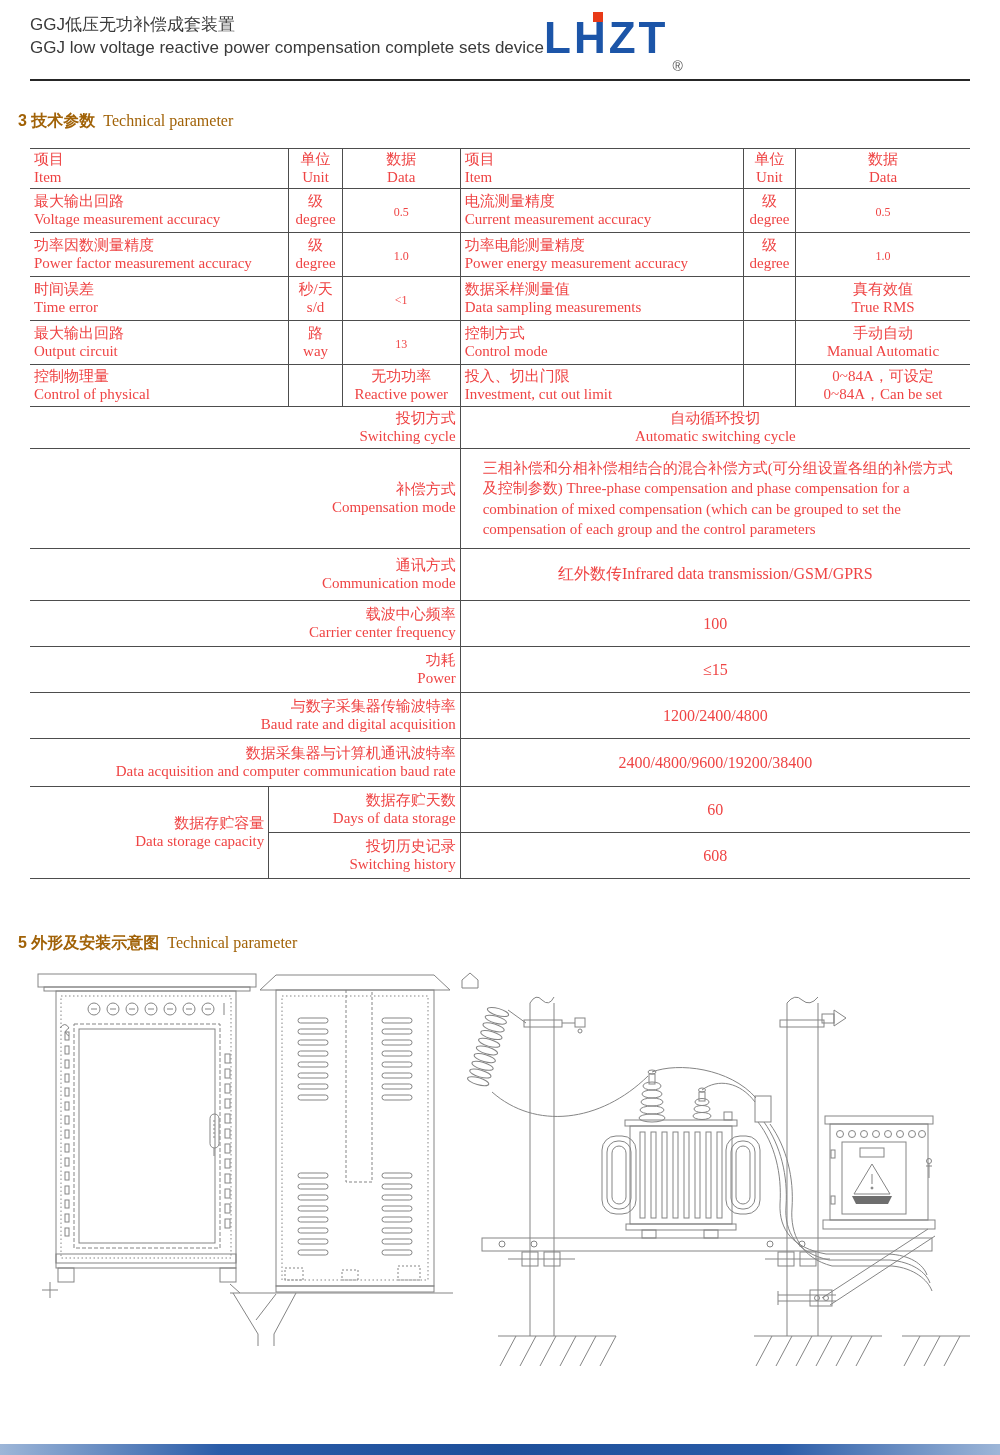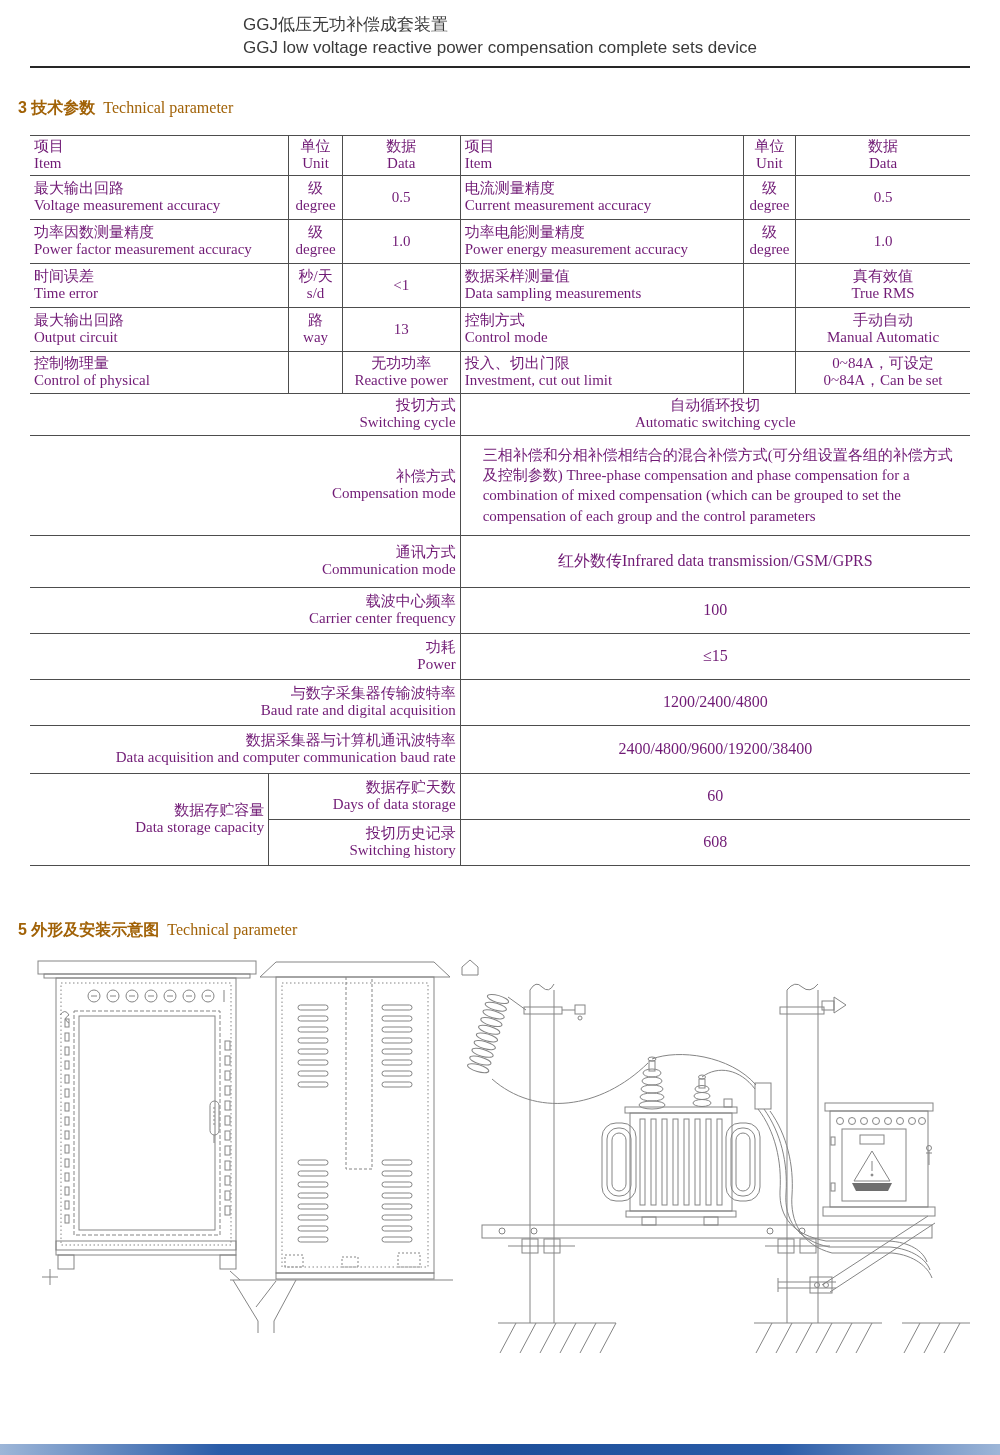--- a/index.html
+++ b/index.html
@@ -1,60 +1,63 @@
 <!DOCTYPE html>
 <html><head>
 <meta charset="utf-8">
 <style>
   html,body{margin:0;padding:0;}
   body{width:1000px;height:1455px;background:#ffffff;font-family:"Liberation Sans",sans-serif;position:relative;overflow:hidden;color:#2a2a2a;}
   .page{position:relative;width:1000px;height:1455px;}
   
-  .header{display:flex;justify-content:center;align-items:flex-start;padding:14px 30px 0 30px;}
+  .header{display:flex;justify-content:flex-start;align-items:flex-start;padding:14px 30px 0 30px;}
   .t-zh,.t-en{font-size:17px;line-height:1.35;color:#3a3a3a;}
   .logo{position:relative;margin-top:2px;margin-right:6px;color:#1c55a8;font-weight:bold;font-size:44px;line-height:1;letter-spacing:3px;}
   .logo .lg{display:inline-block;position:relative;}
   .logo .dot{position:absolute;top:-4px;left:55%;width:10px;height:10px;background:#e83a17;}
   .logo .reg{font-size:14px;font-weight:normal;color:#555;letter-spacing:0;vertical-align:-18px;margin-left:4px;}
   .rule{margin:6px 30px 0 30px;border-bottom:2px solid #262626;}
   
   .sec{margin:30px 0 0 18px;font-size:16px;color:#a16207;font-weight:normal;}
   .sec .zh-b{font-weight:bold;font-family:"Liberation Sans",sans-serif;}
   .sec .en-s{font-family:"Liberation Serif",serif;margin-left:8px;}
   .sec2{margin-top:54px;}
   
-  table.params{border-collapse:collapse;width:940px;margin:16px 0 0 30px;font-family:"Liberation Serif","DejaVu Serif",serif;color:#701a75;table-layout:fixed;}
+  table.params{border-collapse:collapse;width:940px;margin:16px 0 0 30px;font-family:"Liberation Serif","DejaVu Serif",serif;color:#ef4444;table-layout:fixed;}
   table.params td{border:1px solid #4d4d4d;padding:1px 4px;vertical-align:middle;}
   table.params tr td:first-child{border-left:0;}
   table.params tr td:last-child{border-right:0;}
   .zh,.en{display:block;font-size:15px;line-height:1.18;}
   td.item{text-align:left;padding-left:16px;}
   td.item2{text-align:right;padding-left:34px;}
   td.item3{text-align:right;padding-left:20px;}
   td.unit,td.dat{text-align:center;}
   td.unit .zh,td.unit .en{white-space:nowrap;}
-  td.dat .one{font-size:15px;margin-top:14px;}
+  td.dat .one{font-size:12px;margin-top:14px;}
   td.wide-val{text-align:center;}
   td.wide-val.left{text-align:left;padding:4px 12px 4px 22px;}
   td.wide-val .para{font-size:15px;line-height:1.35;display:block;}
   .nowrap{white-space:nowrap;}
   
   .drawings{margin:14px 0 0 30px;}
   
   .footbar{position:absolute;left:0;bottom:0;width:1000px;height:11px;background:linear-gradient(90deg,#9db6d8 0%,#2a5ca8 22%,#1d4f9a 50%,#2a5ca8 78%,#9db6d8 100%);}
 </style>
 </head>
 <body>
 
 <div class="page">
 
   <div class="header">
     <div class="titles">
       <div class="t-zh">GGJ低压无功补偿成套装置</div>
       <div class="t-en">GGJ low voltage reactive power compensation complete sets device</div>
+    </div>
+    <div class="logo">
+      <span class="lg">L</span><span class="lg"><span>H</span><i class="dot"></i></span><span class="lg">Z</span><span class="lg">T</span><span class="reg">®</span>
     </div>
   </div>
   <div class="rule"></div>
 
   <div class="sec">
     <span class="zh-b">3 技术参数</span><span class="en-s">Technical parameter</span>
   </div>
 
   <table class="params">
     <colgroup>

